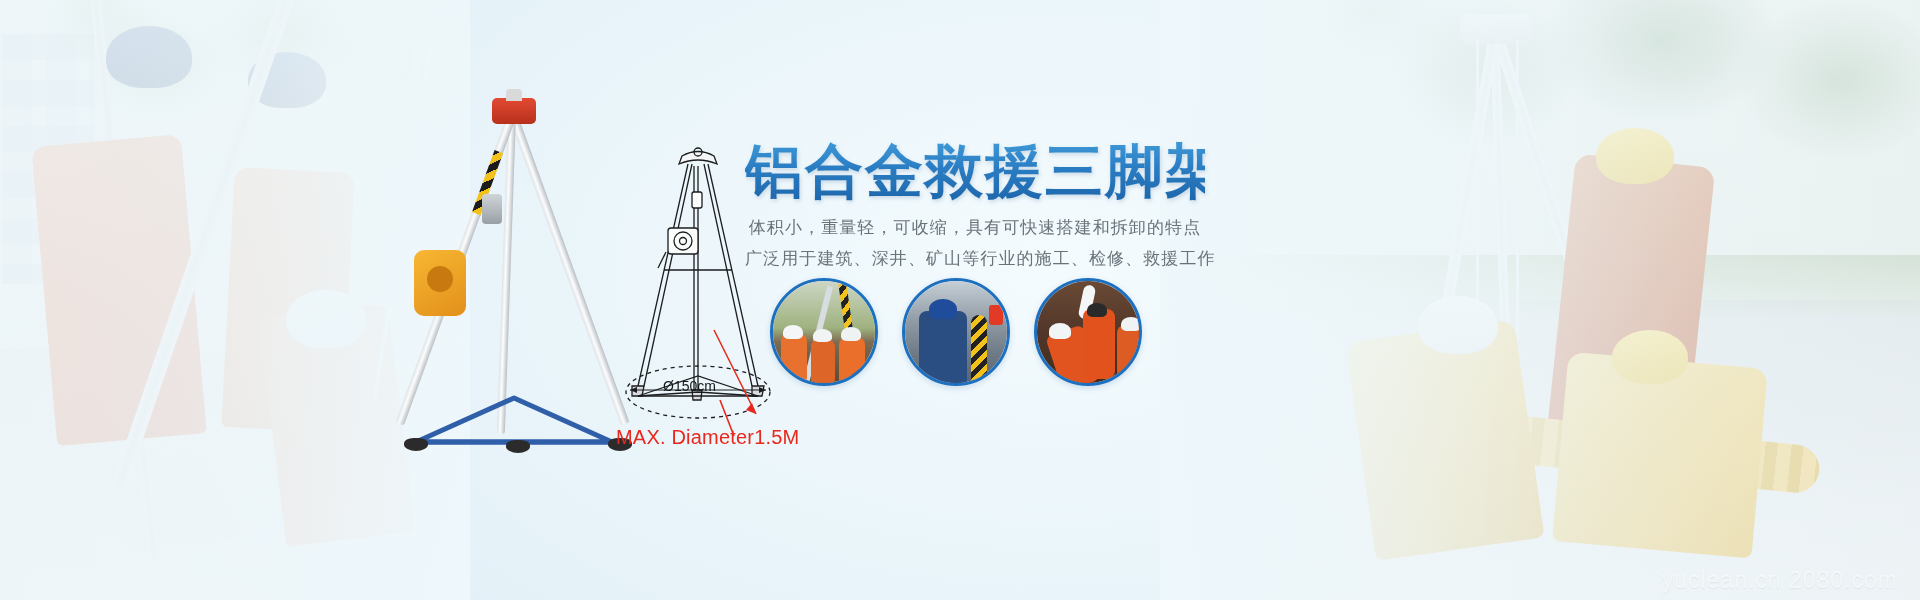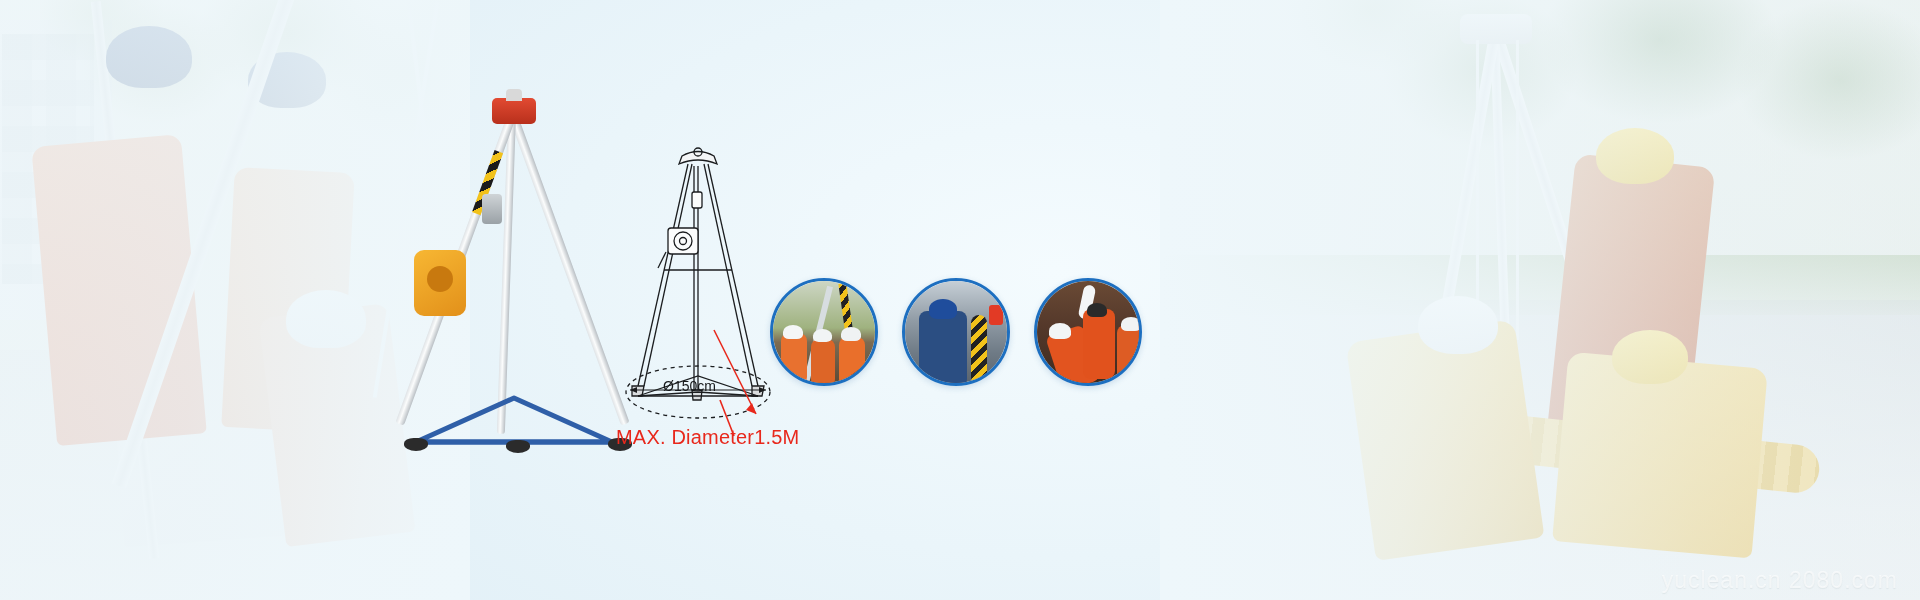--- a/index.html
+++ b/index.html
@@ -362,20 +362,25 @@
       <g stroke="#e8281c" stroke-width="1.6" fill="none">
         <path d="M106 190 L148 274"></path>
         <path d="M148 274 l-10 -4 l6 -7 z" fill="#e8281c" stroke="none"></path>
         <path d="M126 296 L112 260"></path>
       </g>
     </svg>
     <div class="dim-cm">Ø150cm</div>
     <div class="dim-max">MAX. Diameter1.5M</div>
   </div>
 
+  <div class="textblock">
+    <div class="title">铝合金救援三脚架</div>
+    <div class="subline">体积小，重量轻，可收缩，具有可快速搭建和拆卸的特点</div>
+    <div class="subline second">广泛用于建筑、深井、矿山等行业的施工、检修、救援工作</div>
+  </div>
 
   <div class="circles">
 
     <div class="circ c1">
       <div class="bg"></div>
       <div class="leg"></div>
       <div class="leg2"></div>
       <div class="o o1"></div>
       <div class="o o2"></div>
       <div class="o o3"></div>

